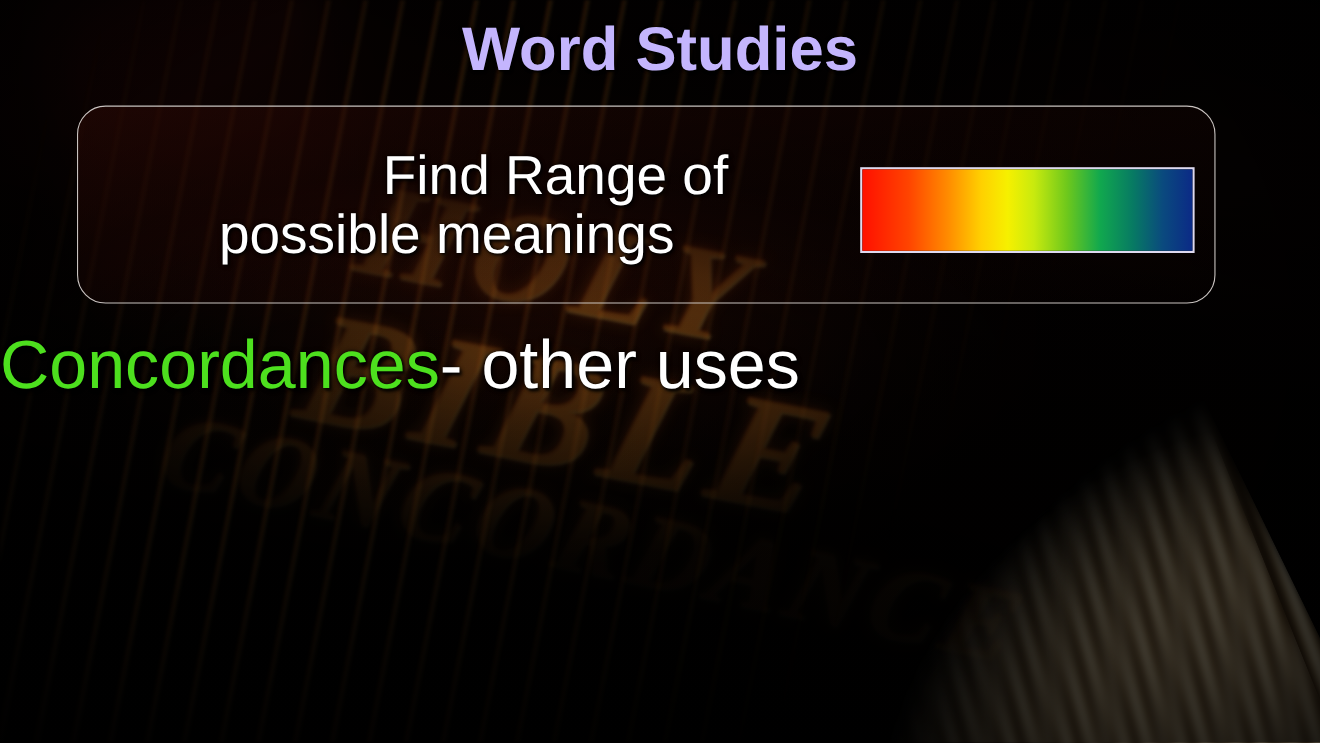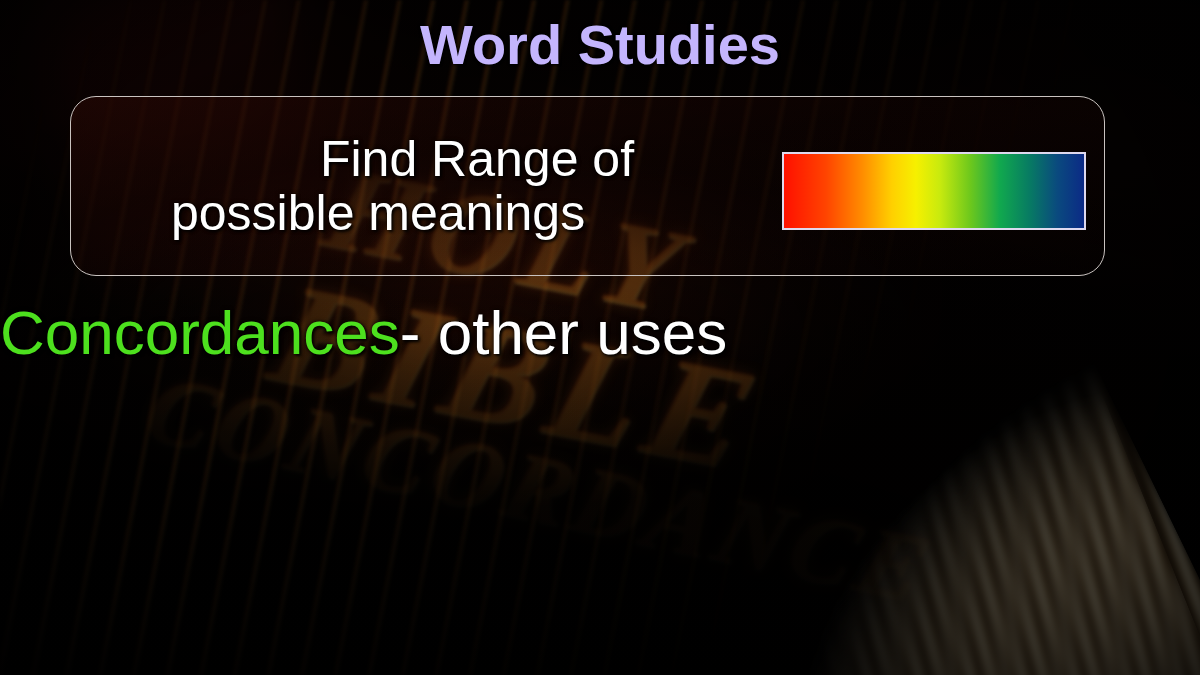--- a/index.html
+++ b/index.html
@@ -161,20 +161,21 @@
     left: 70px;
     top: 96px;
     width: 1035px;
     height: 180px;
     box-sizing: border-box;
     border: 1px solid #c9c3c0;
     border-radius: 26px;
     background: linear-gradient(168deg, rgba(58,12,6,0.38) 0%, rgba(40,8,4,0.22) 46%, rgba(14,2,1,0.12) 100%);
     display: flex;
     align-items: center;
+    padding-left: 28px;
   }
 
   .panel-text {
     color: #ffffff;
     font-size: 50px;
     font-weight: normal;
     line-height: 1.08;
     text-shadow: 0 0 4px rgba(0,0,0,.9), 2px 2px 3px rgba(0,0,0,.85);
     margin-left: 100px;
     width: 612px;

